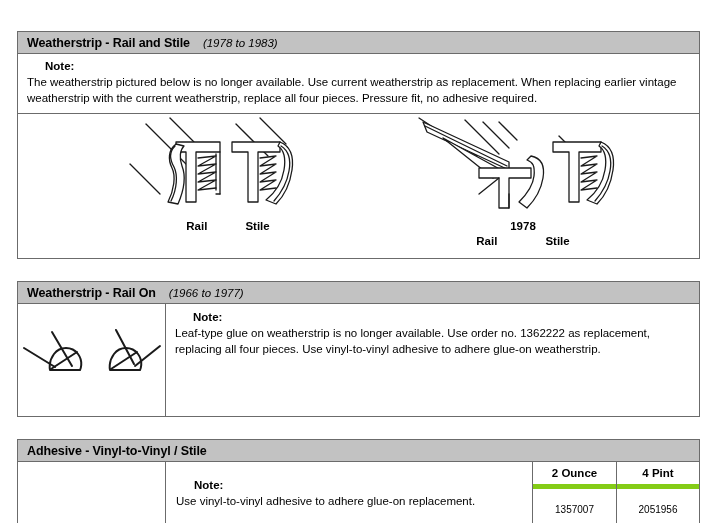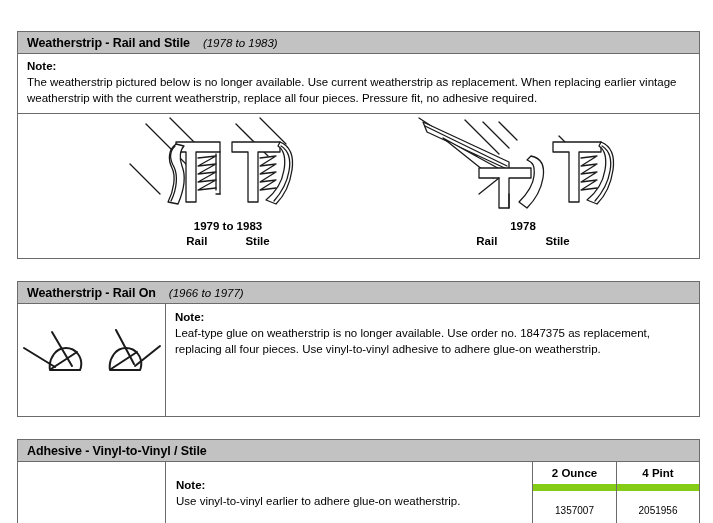--- a/index.html
+++ b/index.html
@@ -54,20 +54,21 @@
   }
 
   
   .note-block {
     padding: 5px 9px 7px 9px;
   }
   .note-label {
     font-size: 11.5px;
     font-weight: bold;
     line-height: 15px;
+    margin-left: 18px;
   }
   .note-text {
     font-size: 11.5px;
     line-height: 16px;
   }
 
   
   #section-rail-stile .note-wrap {
     border-bottom: 1px solid #6b6b6b;
   }
@@ -125,21 +126,21 @@
     width: 83px;
     box-sizing: border-box;
     display: flex;
     flex-direction: column;
   }
   .adh-col + .adh-col {
     border-left: 1px solid #6b6b6b;
   }
   .adh-col-head {
     height: 22px;
-    border-bottom: 7px solid #84cc16;
+    border-bottom: 5px solid #84cc16;
     display: flex;
     align-items: center;
     justify-content: center;
     font-size: 11.5px;
     font-weight: bold;
   }
   .adh-col-val {
     flex: 1;
     display: flex;
     align-items: center;
@@ -201,21 +202,20 @@
           <path d="M104 26 L152 26 L152 36 L130 36 L130 86 L120 86 L120 36 L104 36 Z" fill="#ffffff"></path>
 
           <path d="M132 42 L148 40 L132 50 L148 48 L132 58 L148 56 L132 66 L148 64 L132 74 L148 72"></path>
 
           <path d="M152 26 C162 30 166 40 164 54 C162 68 156 80 148 88 L138 84 C148 76 154 66 156 54 C158 42 156 34 150 30 Z" fill="#ffffff"></path>
           <path d="M153 30 C161 35 163 44 161 55 C159 67 153 77 146 85"></path>
         </g>
       </svg>
 
       <div class="fig-label" style="left:110px; top:105px; width:200px;">
-        <div>1979 to 1983</div>
         <div style="display:flex; justify-content:center; gap:38px;">
           <span>Rail</span>
           <span>Stile</span>
         </div>
       </div>
 
       <svg width="220" height="105" viewBox="0 0 220 105" style="position:absolute; left:395px; top:2px;">
         <g fill="none" stroke="#1a1a1a" stroke-width="1.3" stroke-linejoin="round" stroke-linecap="round">
 
           <line x1="6" y1="2" x2="64" y2="40"></line>
@@ -280,40 +280,40 @@
             <line x1="89" y1="61" x2="115" y2="44"></line>
 
             <line x1="94" y1="22" x2="112" y2="56"></line>
             <line x1="138" y1="38" x2="113" y2="58"></line>
           </g>
         </svg>
       </div>
 
       <div class="glue-note-cell">
         <div class="note-label">Note:</div>
-        <div class="note-text">Leaf-type glue on weatherstrip is no longer available. Use order no. 1847375 as replacement, replacing all four pieces. Use vinyl-to-vinyl adhesive to adhere glue-on weatherstrip.</div>
+        <div class="note-text">Leaf-type glue on weatherstrip is no longer available. Use order no. 1362222 as replacement, replacing all four pieces. Use vinyl-to-vinyl adhesive to adhere glue-on weatherstrip.</div>
       </div>
     </div>
   </div>
 
   <div class="spacer-22"></div>
 
   <div class="section" id="section-adhesive">
 
     <div class="section-header">
       <span class="section-title">Adhesive - Vinyl-to-Vinyl / Stile</span>
       <span class="section-years"></span>
     </div>
 
     <div class="adh-body">
       <div class="adh-blank"></div>
 
       <div class="adh-note">
         <div class="note-label">Note:</div>
-        <div class="note-text">Use vinyl-to-vinyl earlier to adhere glue-on weatherstrip.</div>
+        <div class="note-text">Use vinyl-to-vinyl adhesive to adhere glue-on replacement.</div>
       </div>
 
       <div class="adh-cols">
         <div class="adh-col">
           <div class="adh-col-head">2 Ounce</div>
           <div class="adh-col-val">1357007</div>
         </div>
         <div class="adh-col">
           <div class="adh-col-head">4 Pint</div>
           <div class="adh-col-val">2051956</div>

